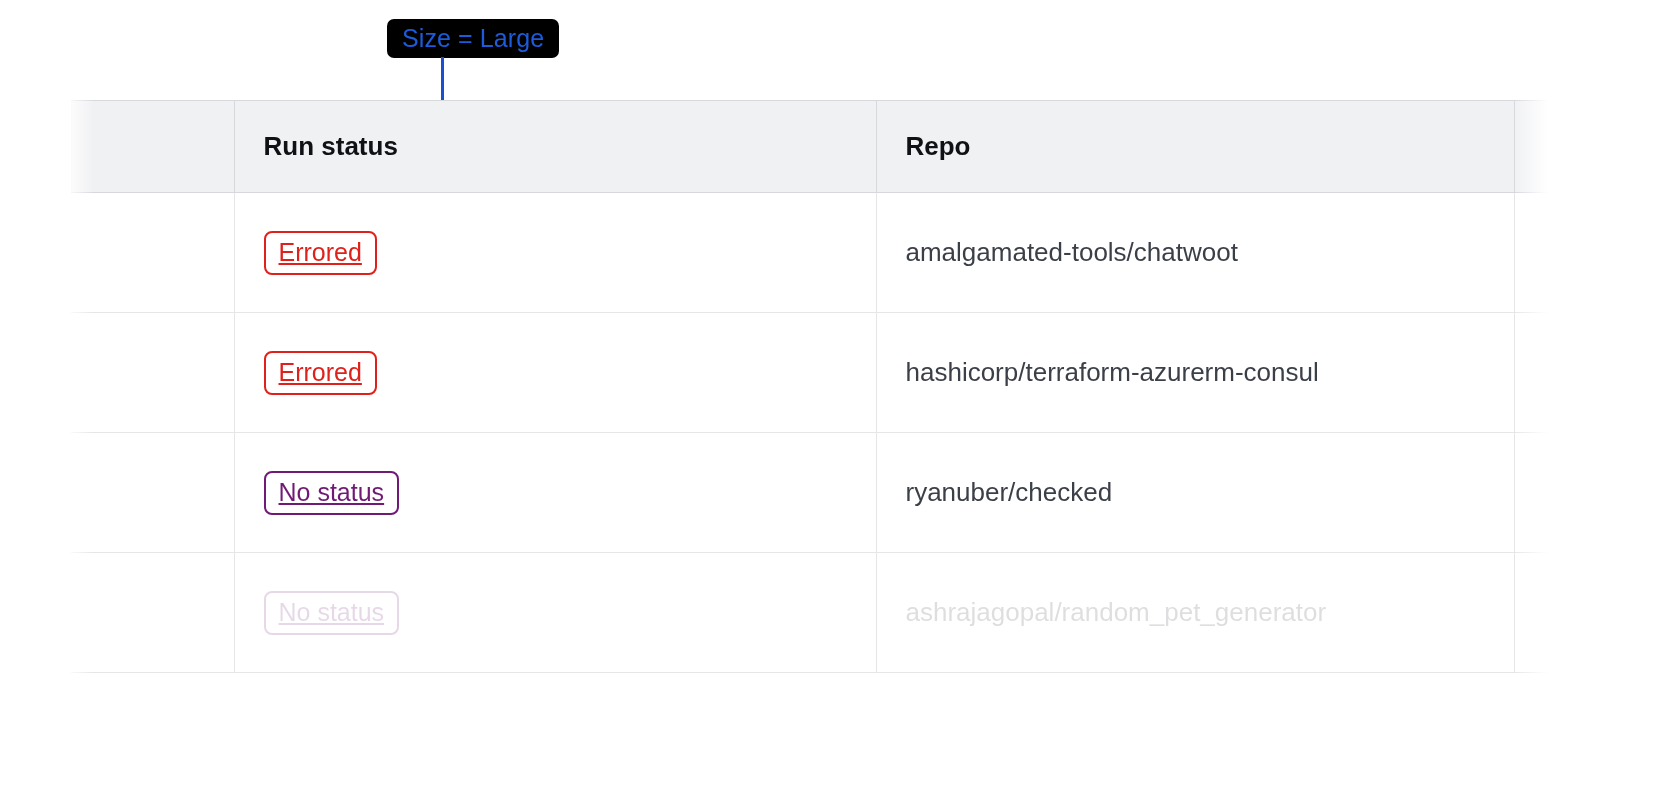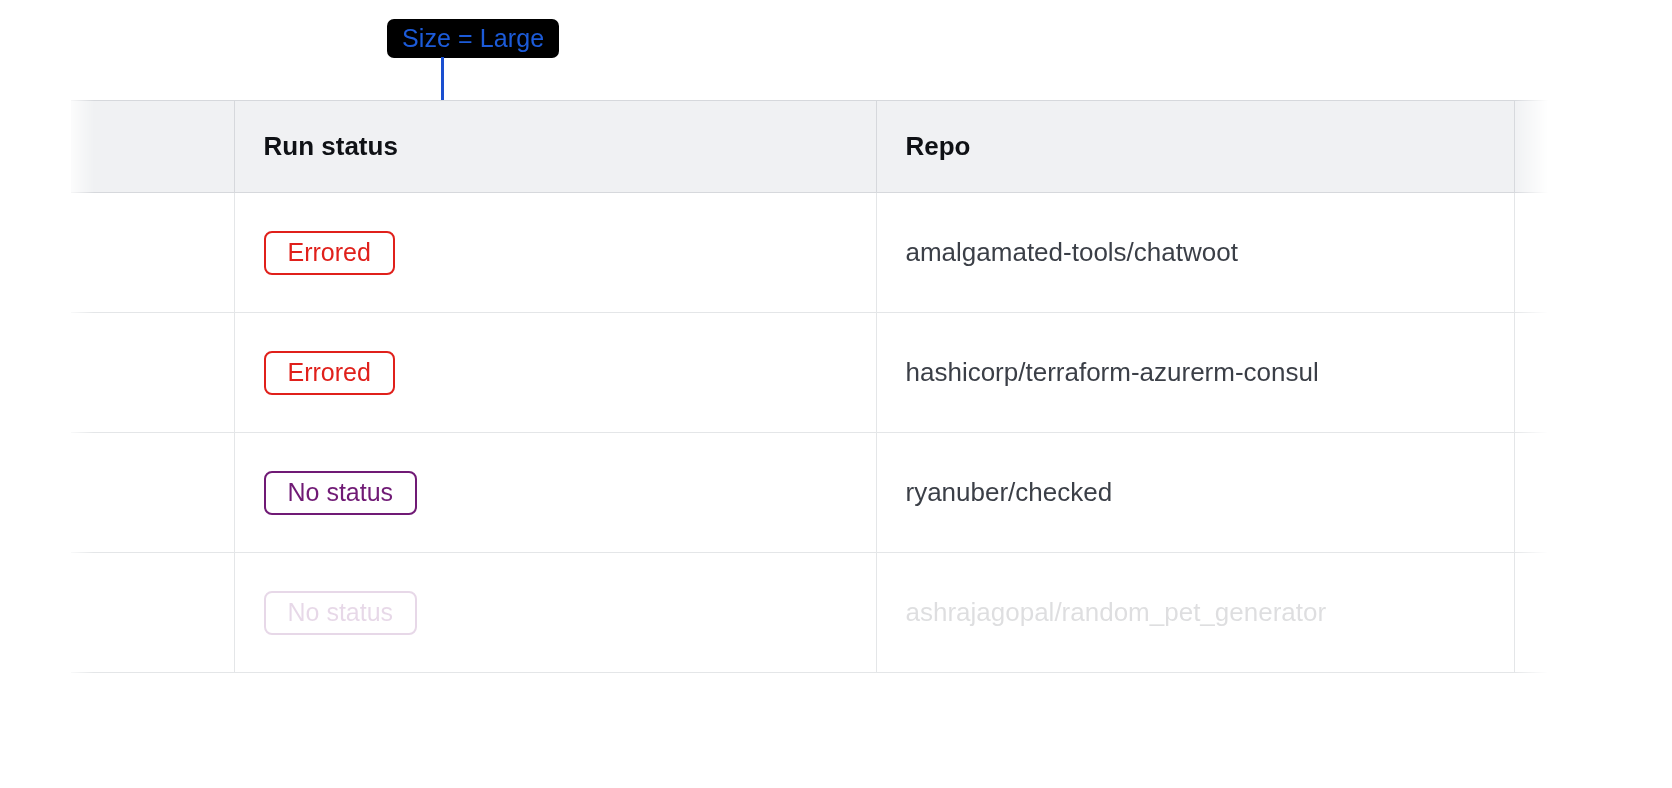--- a/index.html
+++ b/index.html
@@ -122,28 +122,29 @@
   .data-table tbody td.c-tail-d { border-right: none; }
 
   .data-table tbody tr.faded td { opacity: 0.17; }
 
   
   .pill {
     display: inline-flex;
     align-items: center;
     justify-content: center;
     height: 44px;
-    padding: 0 22px;
+    padding: 0 13px;
     border: 2px solid currentColor;
     border-radius: 8px;
     font-size: 25px;
     line-height: 1;
     background: transparent;
     white-space: nowrap;
     box-sizing: border-box;
+    text-decoration: underline;
   }
   .pill.errored        { color: #e0201b; }
   .pill.policy-checked { color: #bc5a00; }
   .pill.no-status      { color: #701a75; }
 </style>
 </head>
 <body>
 
 <div class="canvas">
 

